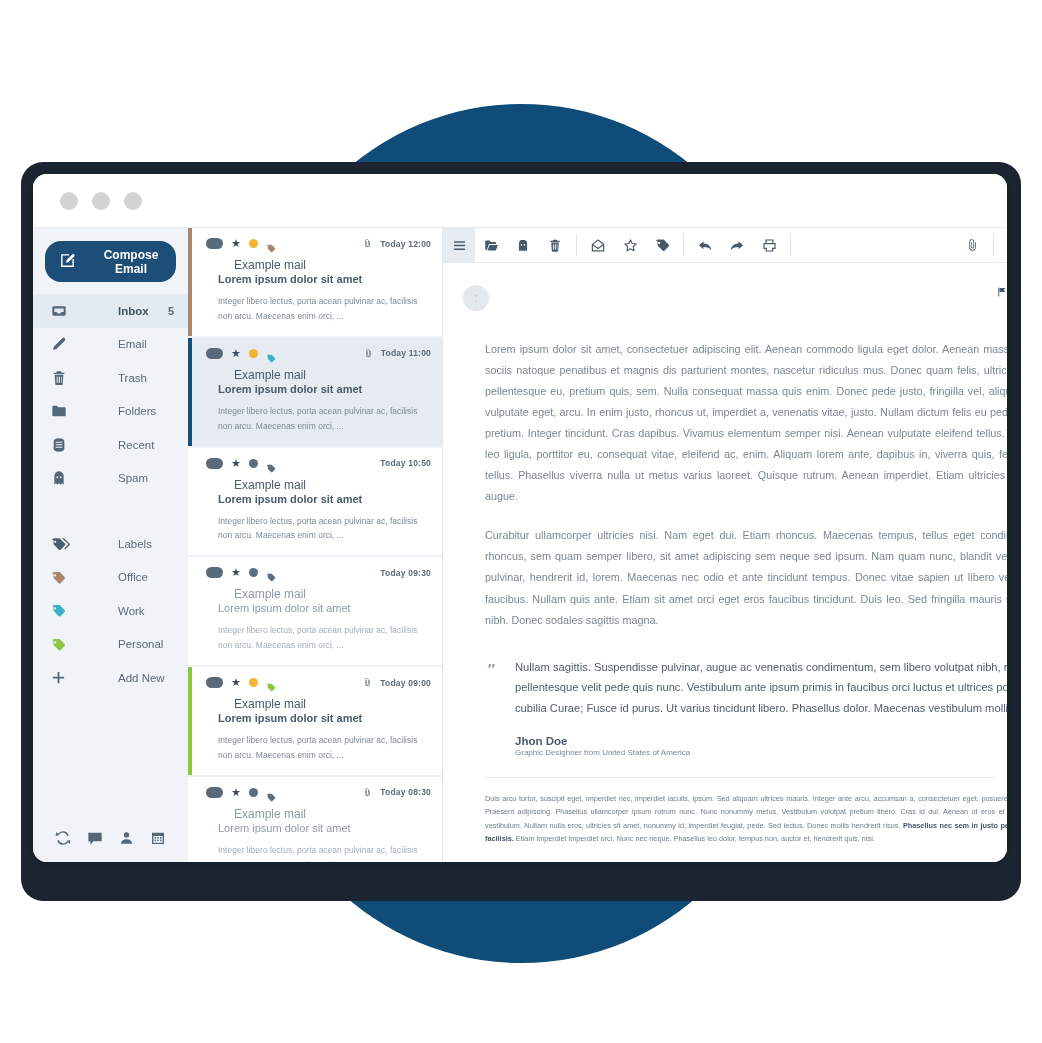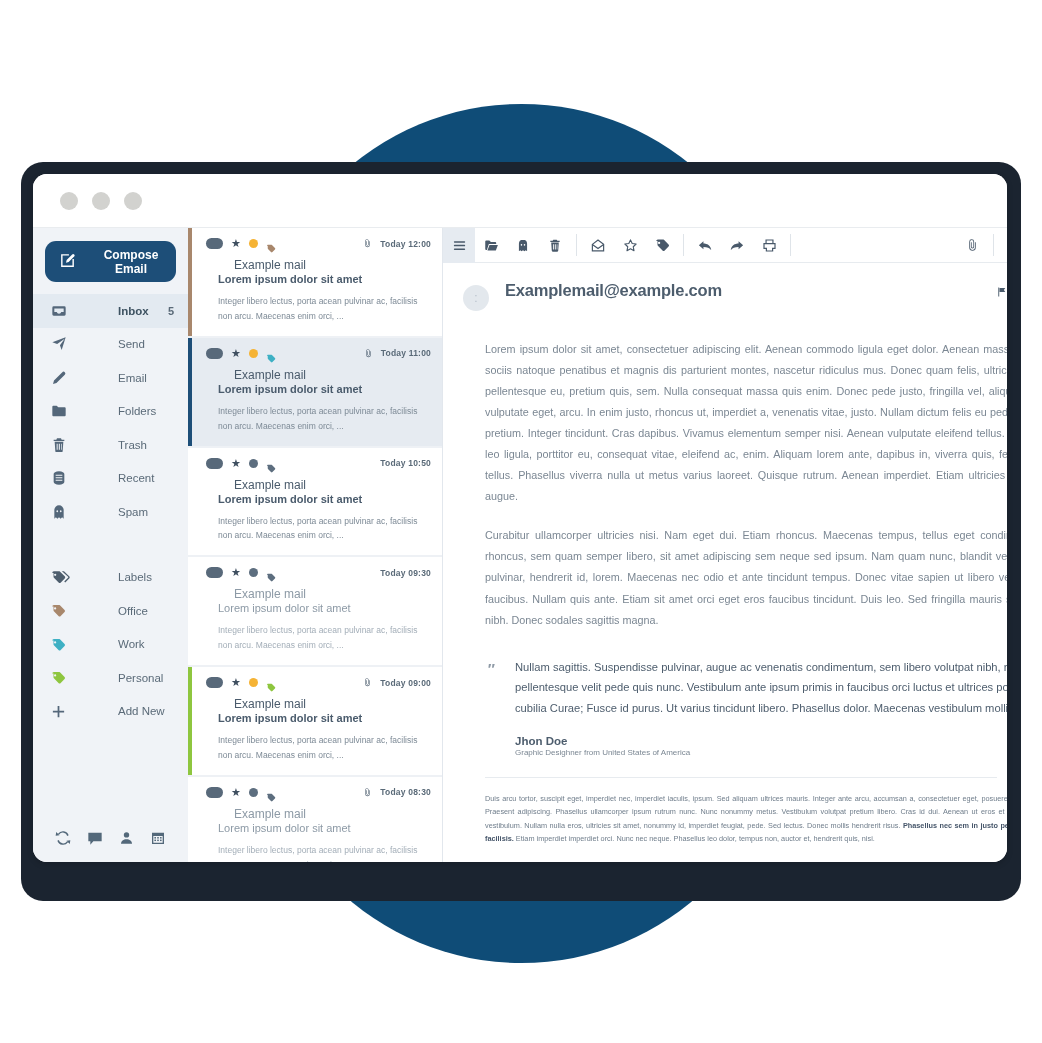--- a/index.html
+++ b/index.html
@@ -60,21 +60,21 @@
 
   
   .sidebar {
     width: 155px; background: #f0f3f7;
     display: flex; flex-direction: column;
     flex: 0 0 155px;
   }
   .compose-wrap { padding: 13px 12px 10px 12px; }
   .compose-btn {
     background: #1d4e78; color: #ffffff;
-    border: none; border-radius: 11px;
+    border: none; border-radius: 16px;
     height: 41px; width: 100%;
     display: flex; align-items: center; gap: 10px;
     padding-left: 14px;
     font-size: 12px; font-weight: bold;
     cursor: pointer;
     font-family: "Liberation Sans", sans-serif;
   }
   .compose-btn svg { flex: 0 0 auto; }
 
   .nav { margin-top: 2px; }
@@ -241,54 +241,46 @@
           <div class="nav-item active">
             <span class="ico">
               <svg width="16" height="16" viewBox="0 0 24 24" fill="currentColor">
                 <path d="M2 7a2 2 0 0 1 2-2h16a2 2 0 0 1 2 2v10a2 2 0 0 1-2 2H4a2 2 0 0 1-2-2V7zm3 1.2v5.3h3.6a3.5 3.5 0 0 0 6.8 0H19V8.2H5z"></path>
               </svg>
             </span>
             <span class="nav-label">Inbox</span>
             <span class="badge">5</span>
           </div>
 
-          <div class="nav-item">
-            <span class="ico">
-              <svg width="16" height="16" viewBox="0 0 24 24" fill="currentColor">
-                <path d="M22 2 2 9.5l7.2 2.6L20.5 4.3l-7.1 9.4 2.6 7.3L22 2z"></path>
-              </svg>
-            </span>
-            <span class="nav-label">Send</span>
-          </div>
 
           <div class="nav-item">
             <span class="ico">
               <svg width="16" height="16" viewBox="0 0 24 24" fill="currentColor">
                 <path d="M20.7 3.3a2.6 2.6 0 0 0-3.7 0L4.5 15.8 3 21l5.2-1.5L20.7 7a2.6 2.6 0 0 0 0-3.7z"></path>
               </svg>
             </span>
             <span class="nav-label">Email</span>
           </div>
 
           <div class="nav-item">
             <span class="ico">
               <svg width="16" height="16" viewBox="0 0 24 24" fill="currentColor">
-                <path d="M2 5.5A1.5 1.5 0 0 1 3.5 4h5L11 6.5h9.5A1.5 1.5 0 0 1 22 8v10.5A1.5 1.5 0 0 1 20.5 20h-17A1.5 1.5 0 0 1 2 18.5v-13z"></path>
-              </svg>
-            </span>
-            <span class="nav-label">Folders</span>
+                <path d="M9 2h6l1 2h4v2H4V4h4l1-2zM5.5 7h13l-1 14.2a1.5 1.5 0 0 1-1.5 1.3H8a1.5 1.5 0 0 1-1.5-1.3L5.5 7zm3 3v9h1.5v-9H8.5zm3.2 0v9h1.6v-9h-1.6zm3.3 0v9H16v-9h-1z"></path>
+              </svg>
+            </span>
+            <span class="nav-label">Trash</span>
           </div>
 
           <div class="nav-item">
             <span class="ico">
               <svg width="16" height="16" viewBox="0 0 24 24" fill="currentColor">
-                <path d="M9 2h6l1 2h4v2H4V4h4l1-2zM5.5 7h13l-1 14.2a1.5 1.5 0 0 1-1.5 1.3H8a1.5 1.5 0 0 1-1.5-1.3L5.5 7zm3 3v9h1.5v-9H8.5zm3.2 0v9h1.6v-9h-1.6zm3.3 0v9H16v-9h-1z"></path>
-              </svg>
-            </span>
-            <span class="nav-label">Trash</span>
+                <path d="M2 5.5A1.5 1.5 0 0 1 3.5 4h5L11 6.5h9.5A1.5 1.5 0 0 1 22 8v10.5A1.5 1.5 0 0 1 20.5 20h-17A1.5 1.5 0 0 1 2 18.5v-13z"></path>
+              </svg>
+            </span>
+            <span class="nav-label">Folders</span>
           </div>
 
           <div class="nav-item">
             <span class="ico">
               <svg width="16" height="16" viewBox="0 0 24 24" fill="currentColor">
                 <path d="M12 2C7 2 4 4.2 4 6v12c0 1.8 3 4 8 4s8-2.2 8-4V6c0-1.8-3-4-8-4zM7 7h10v1.6H7V7zm0 3.8h10v1.6H7v-1.6zm0 3.8h10v1.6H7v-1.6z"></path>
               </svg>
             </span>
             <span class="nav-label">Recent</span>
           </div>
@@ -586,21 +578,20 @@
             </svg>
           </span>
           <span class="tb-sep"></span>
         </div>
 
         <div class="rbody">
 
           <div class="mail-head">
             <div class="mh-avatar">:</div>
             <div class="mh-text">
-              <div class="mh-from">Examplemail@example.com</div>
             </div>
             <div class="mh-flag">
               <svg width="11" height="14" viewBox="0 0 24 24" fill="currentColor">
                 <path d="M5 2h2v20H5V2zm2.8 1h12.4l-3 4.6 3 4.6H7.8V3z"></path>
               </svg>
             </div>
           </div>
 
           <div class="mail-content">
 

